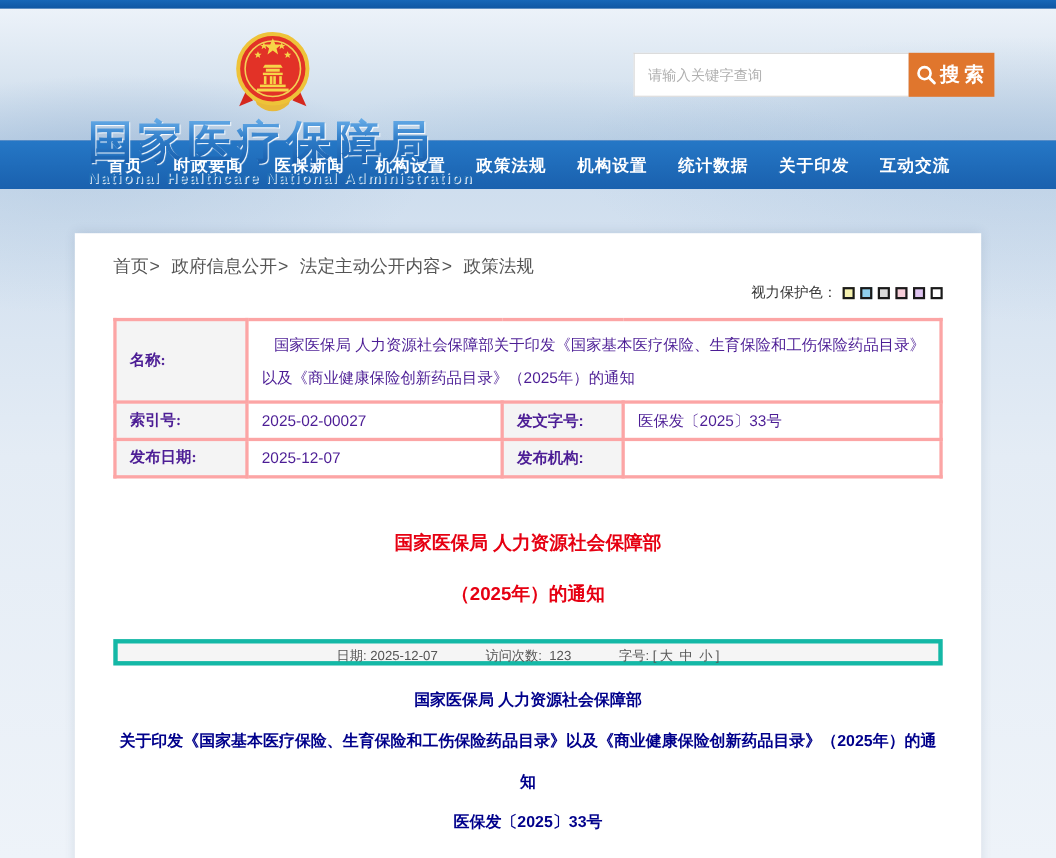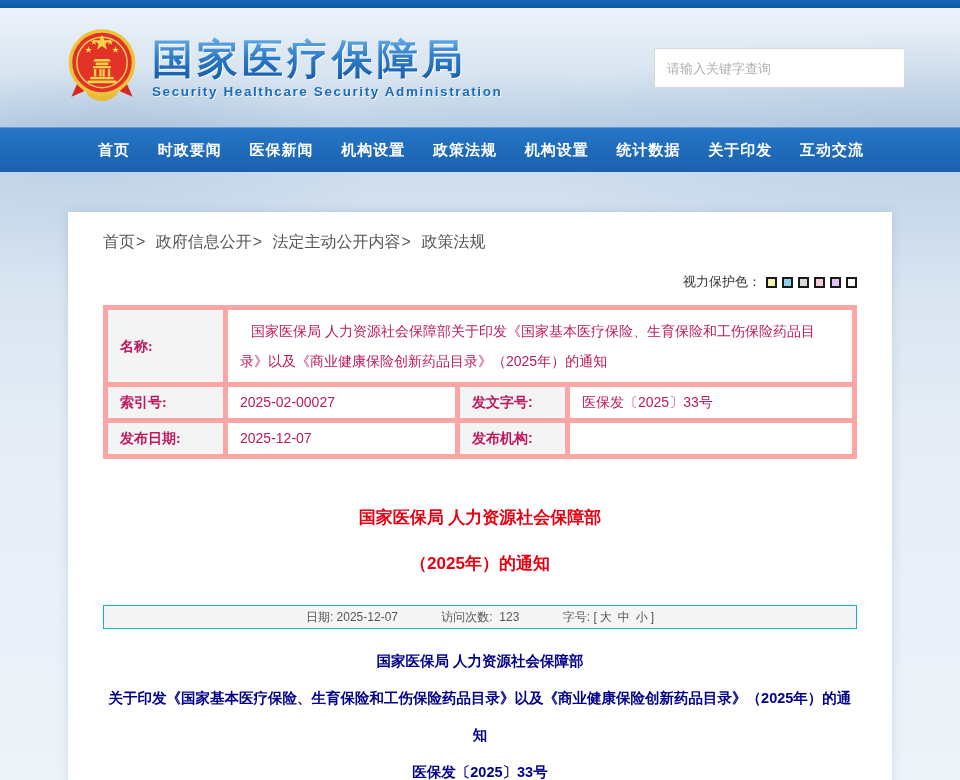--- a/index.html
+++ b/index.html
@@ -11,21 +11,21 @@
 
   
   .banner {
     position:relative; height:119px;
     background:
       radial-gradient(ellipse 420px 150px at 12% 128%, rgba(140,170,205,.55), transparent 62%),
       radial-gradient(ellipse 520px 170px at 55% 140%, rgba(160,188,216,.50), transparent 60%),
       radial-gradient(ellipse 640px 190px at 96% 125%, rgba(145,175,208,.48), transparent 65%),
       linear-gradient(#ecf2f9 0%, #d8e4f0 55%, #c3d6e9 100%);
   }
-  .brand { position:absolute; left:66px; top:20px; display:flex; align-items:center; }
+  .brand { position:absolute; left:66px; top:20px; display:flex; align-items:center;flex-direction:column; }
   .emblem { width:72px; height:78px; }
   .brand-text { margin-left:14px; }
   .site-title {
     font-size:41px; font-weight:bold; letter-spacing:4px; line-height:46px;
     background:linear-gradient(#6cb0ea 0%, #2e7cc8 45%, #155aa8 100%);
     -webkit-background-clip:text; background-clip:text; color:transparent;
     filter:drop-shadow(1px 1px 0 rgba(255,255,255,.9));
   }
   .site-subtitle { font-size:13.5px; font-weight:bold; color:#1e6cb5; letter-spacing:1.6px; margin-top:2px;
     text-shadow:1px 1px 0 rgba(255,255,255,.8); }
@@ -65,41 +65,41 @@
   .panel {
     width:824px; margin:0 auto; position:relative; top:40px; min-height:568px;
     background:#fff; box-shadow:0 0 10px rgba(40,70,110,.15);
     padding:20px 35px 30px;
   }
 
   .breadcrumb { font-size:16px; color:#555; }
   .crumb { color:#555; text-decoration:none; cursor:pointer; }
   .crumb-sep { margin:0 6px 0 1px; color:#555; }
 
-  .eye-row { text-align:right; margin-top:20px; font-size:13px; color:#333; height:16px; }
+  .eye-row { text-align:right; margin-top:4px; font-size:13px; color:#333; height:16px; }
   .eye-label { vertical-align:middle; }
   .swatch {
     display:inline-block; width:11px; height:11px; border:2px solid #1a1a1a;
     margin-left:5px; vertical-align:middle; cursor:pointer;
   }
 
   
   table.info { width:100%; border-collapse:collapse; margin-top:16px; }
-  table.info td { border:5px solid #fca5a5; font-size:14px; color:#be185d; padding:5px 12px; line-height:21px; }
+  table.info td { border:3px solid #fca5a5; font-size:14px; color:#4c1d95; padding:5px 12px; line-height:21px; }
   td.lbl { background:#f4f4f4; font-weight:bold; width:120px;font-family:Liberation Serif, serif; }
   td.lbl3 { background:#f4f4f4; font-weight:bold; width:110px; }
   td.val2 { width:232px; }
   tr.name-row td.val { line-height:30px; padding:6px 12px; text-indent:11px; }
 
   
   .red-title { margin-top:36px; }
   .red-line { text-align:center; color:#e60012; font-weight:bold; font-size:17px; line-height:46px; }
 
   .meta-bar {
-    margin-top:18px; height:24px; line-height:22px; background:#f5f5f5; border:1px solid #14b8a6;
+    margin-top:18px; height:24px; line-height:22px; background:#f5f5f5; border:4px solid #14b8a6;
     text-align:center; font-size:12px; color:#555;
   }
   .meta-item { margin:0 20px; }
   .size-link { cursor:pointer; color:#555; margin:0 3px; }
 
   .blue-title { margin-top:14px; }
   .blue-line { text-align:center; color:#00008b; font-weight:bold; font-size:14.5px; line-height:37px; }
 </style>
 </head>
 <body>
@@ -128,26 +128,33 @@
         <rect x="31" y="45.5" width="2.6" height="8"></rect>
         <rect x="37" y="45.5" width="2.6" height="8"></rect>
         <rect x="40.5" y="45.5" width="2.6" height="8"></rect>
         <rect x="46.5" y="45.5" width="2.6" height="8"></rect>
         <rect x="27" y="54" width="26" height="2.6"></rect>
         <rect x="24" y="58" width="32" height="3"></rect>
       </g>
     </svg>
     <div class="brand-text">
       <div class="site-title">国家医疗保障局</div>
-      <div class="site-subtitle">Security Healthcare Security Administration</div>
+      <div class="site-subtitle">National Healthcare National Administration</div>
     </div>
   </div>
 
   <div class="search-box">
     <input class="search-input" type="text" placeholder="请输入关键字查询" style="">
+    <button class="search-btn">
+      <svg width="20" height="20" viewBox="0 0 20 20">
+        <circle cx="8.5" cy="8.5" r="5.5" fill="none" stroke="#fff" stroke-width="2.4"></circle>
+        <line x1="12.8" y1="12.8" x2="17.5" y2="17.5" stroke="#fff" stroke-width="2.6" stroke-linecap="round"></line>
+      </svg>
+      <span>搜索</span>
+    </button>
   </div>
 </header>
 
 <nav class="nav">
   <div class="nav-inner">
     <a class="nav-item">首页</a>
     <a class="nav-item">时政要闻</a>
     <a class="nav-item">医保新闻</a>
     <a class="nav-item">机构设置</a>
     <a class="nav-item">政策法规</a>

